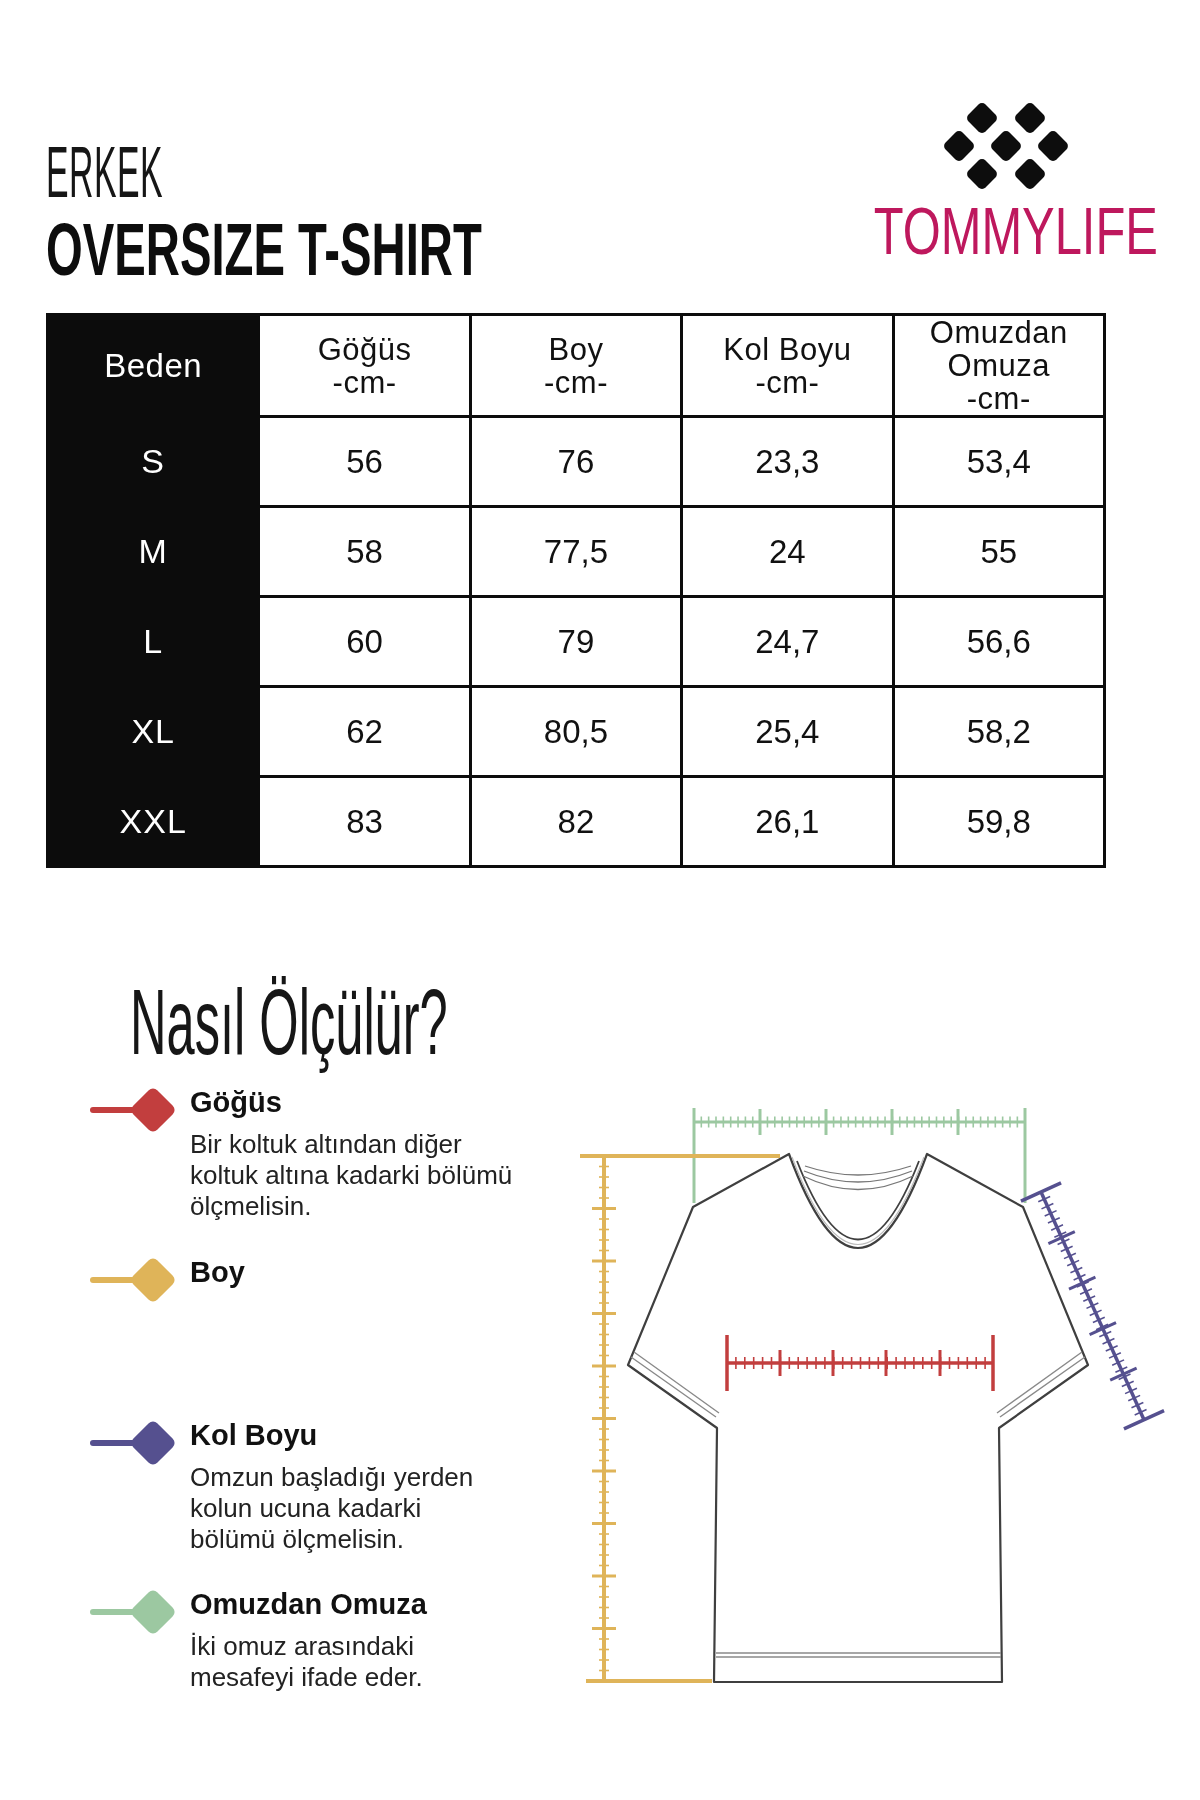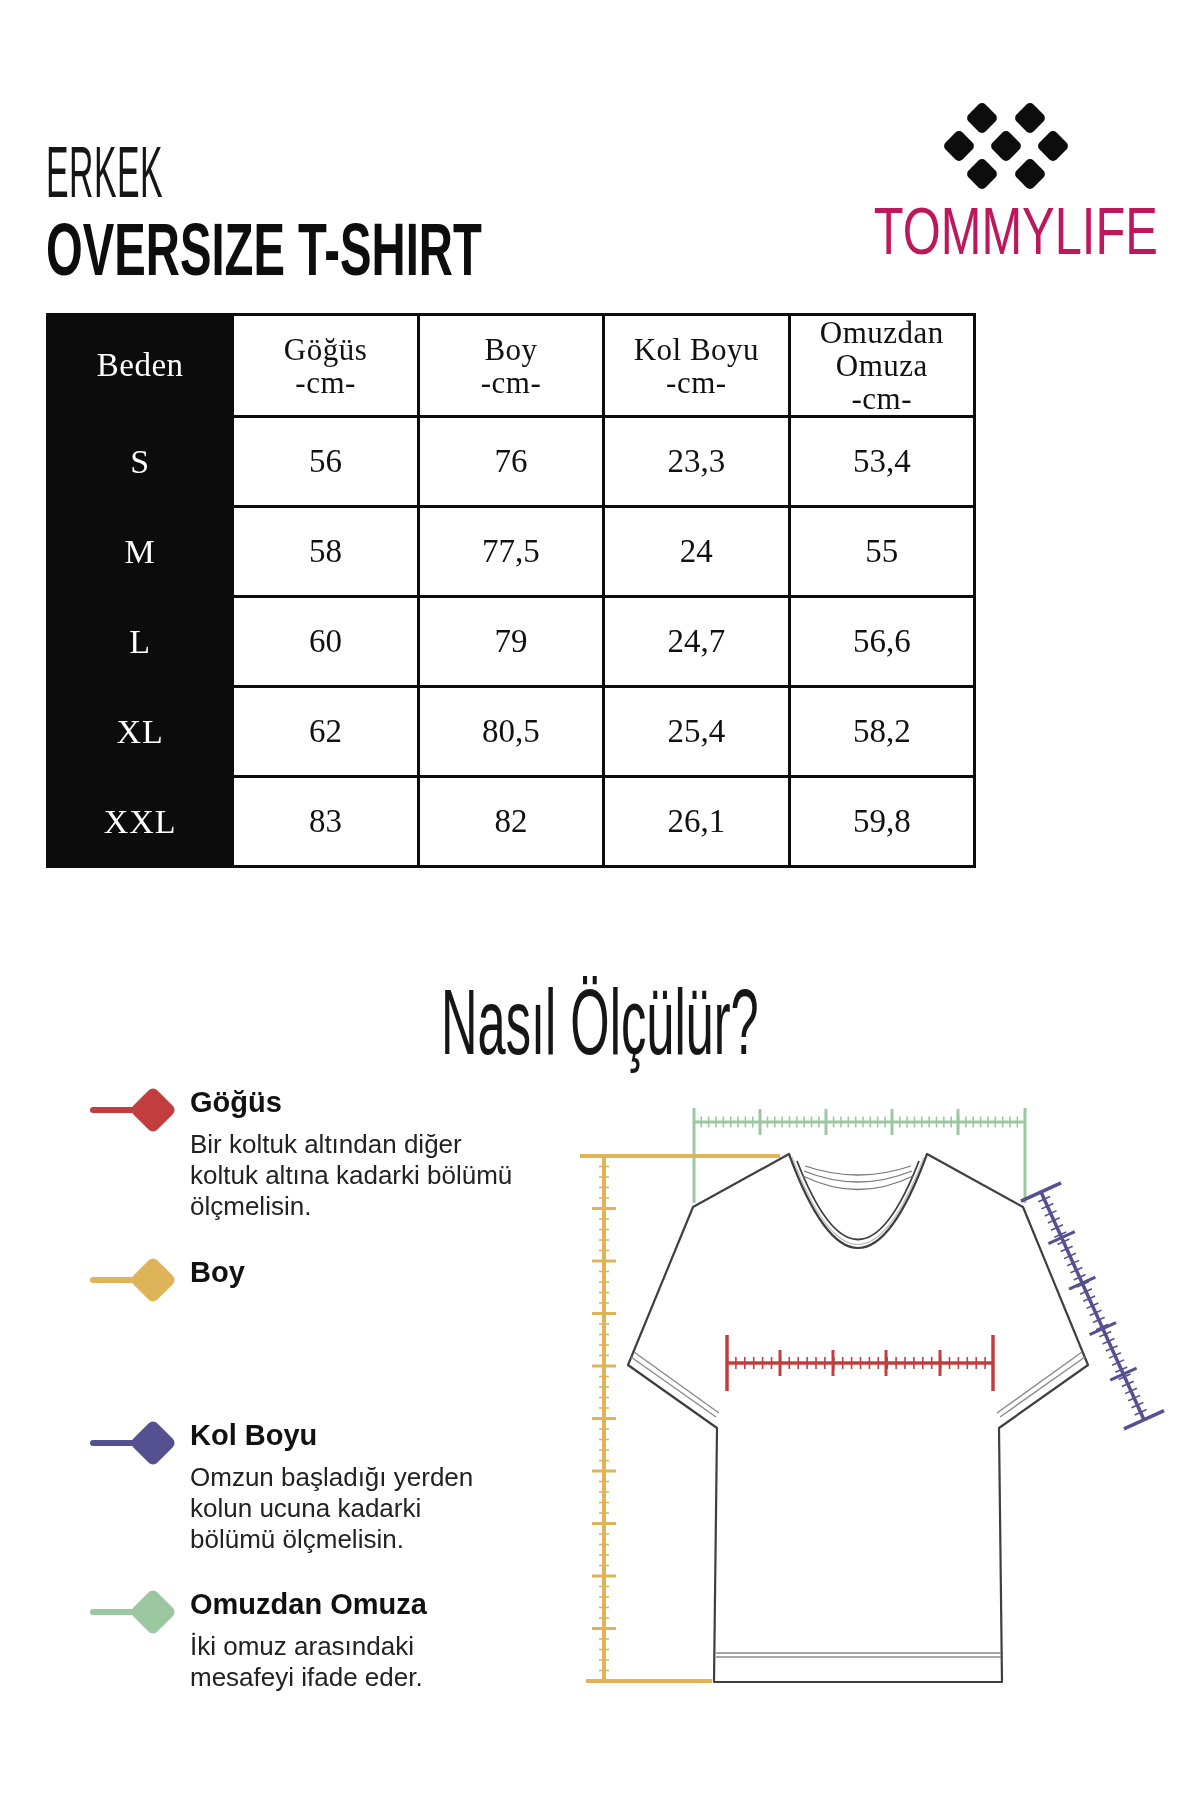--- a/index.html
+++ b/index.html
@@ -14,32 +14,32 @@
   
   .title-erkek{left:46px;top:136px;font-size:72px;line-height:1;font-weight:400;letter-spacing:1px;color:#161616}
   .title-erkek .condense{transform:scaleX(0.47)}
   .title-main{left:46px;top:212px;font-size:75px;line-height:1;font-weight:700;color:#0d0d0d}
   .title-main .condense{transform:scaleX(0.63)}
   .brand-word{right:42px;top:198px;font-size:66px;line-height:1;font-weight:400;color:#be185d}
   .brand-word .condense{transform-origin:right top;transform:scaleX(0.74)}
 
   
   table.size{
-    position:absolute;left:46px;top:313px;width:930px;
-    border-collapse:collapse;table-layout:fixed;text-align:center;font-family:Liberation Serif, serif;
+    position:absolute;left:46px;top:313px;width:1060px;
+    border-collapse:collapse;table-layout:fixed;text-align:center;
   }
   table.size td{border:3px solid #0c0c0c;padding:0;vertical-align:middle}
   table.size tr.head td{height:91px;font-size:31px;line-height:33px;white-space:pre-line;letter-spacing:.5px}
   table.size tr.data td{height:87px;font-size:33px}
   table.size td.dark{background:#0c0c0c;color:#fff}
   table.size tr.head td.dark{font-size:33px}
   table.size tr.data td.dark{font-size:34px;letter-spacing:1px}
 
   
-  .howto-heading{left:0;top:976px;width:1200px;text-align:center;font-size:92px;line-height:1;font-weight:400;color:#161616}
+  .howto-heading{left:0;top:976px;width:1200px;text-align:left;font-size:92px;line-height:1;font-weight:400;color:#161616}
   .howto-heading .condense{transform-origin:center top;transform:scaleX(0.55)}
 
   .legend-item{left:88px;width:430px;height:160px}
   .legend-stem{position:absolute;left:2px;top:23px;width:52px;height:6px;border-radius:3px}
   .legend-diamond{position:absolute;left:48px;top:9px;width:34px;height:34px;border-radius:6px;transform:rotate(45deg)}
   .legend-title{position:absolute;left:102px;top:2px;font-size:29px;font-weight:700;color:#111;white-space:nowrap}
   .legend-desc{position:absolute;left:102px;top:45px;font-size:26px;line-height:31px;color:#222;white-space:pre-line}
 </style>
 </head>
 <body>

